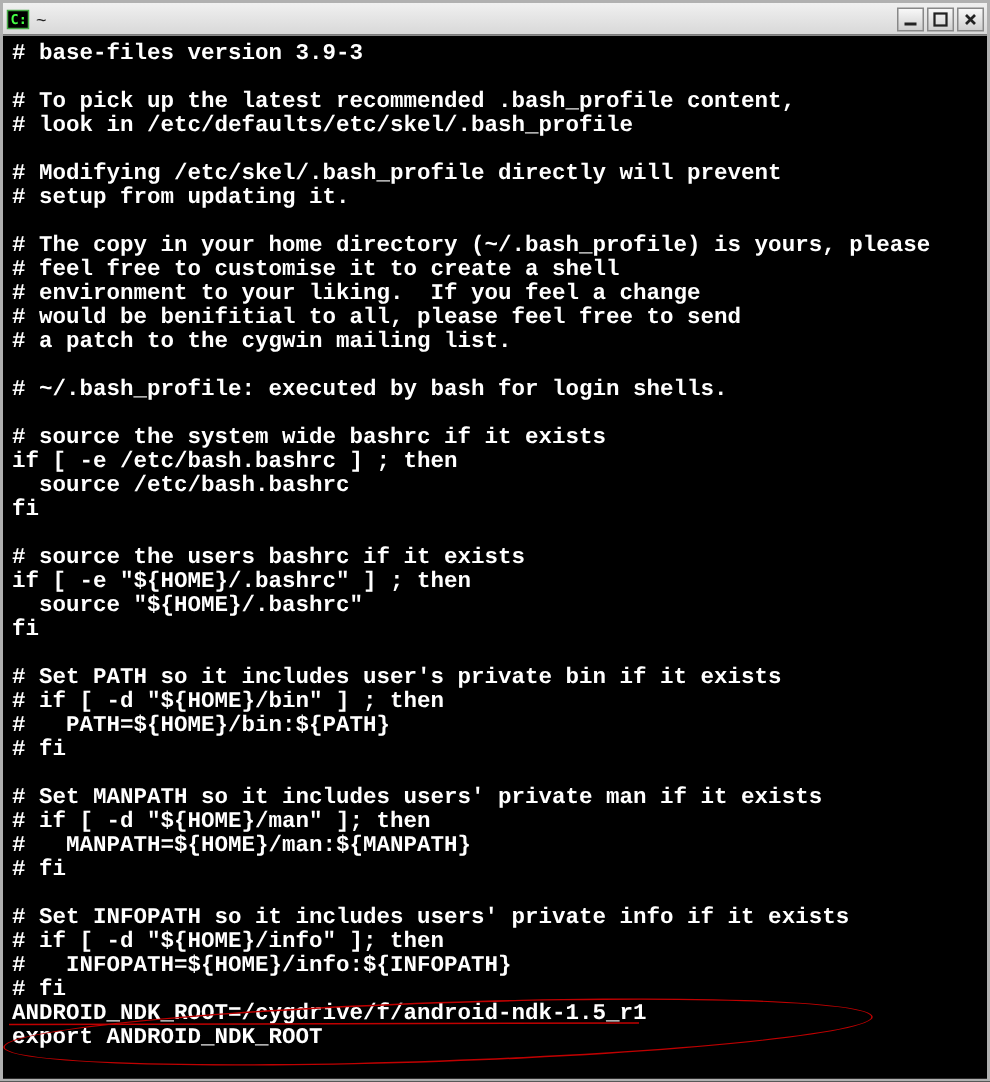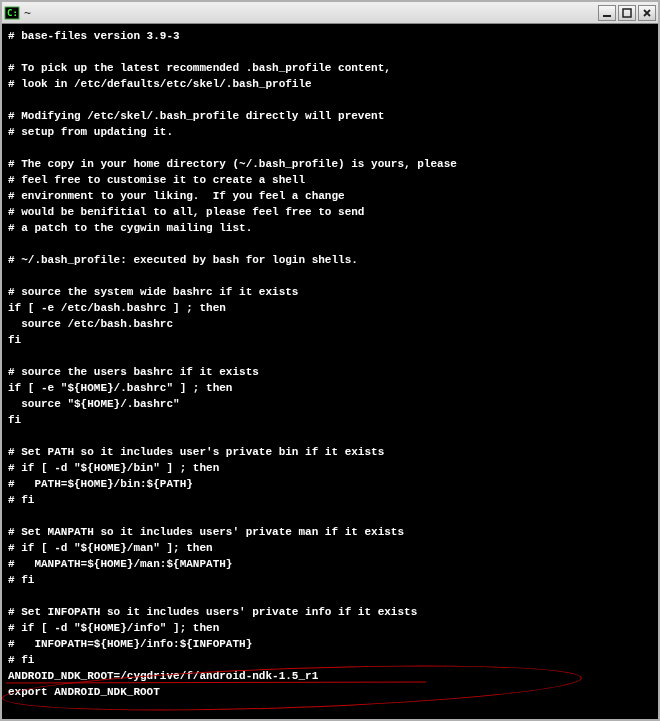--- a/index.html
+++ b/index.html
@@ -58,21 +58,21 @@
       font-size: 10px;
       font-weight: bold;
       color: #222;
       cursor: pointer;
     }
     .titlebar-btn svg { width: 10px; height: 10px; }
     .terminal {
       background: #000;
       color: #fff;
       font-family: "Courier New", monospace;
-      font-size: 11px;
+      font-size: 15px;
       font-weight: bold;
       line-height: 16px;
       padding: 4px 6px;
       white-space: pre;
       height: calc(100% - 22px);
       overflow: hidden;
       position: relative;
     }
     .annotation {
       position: absolute;

